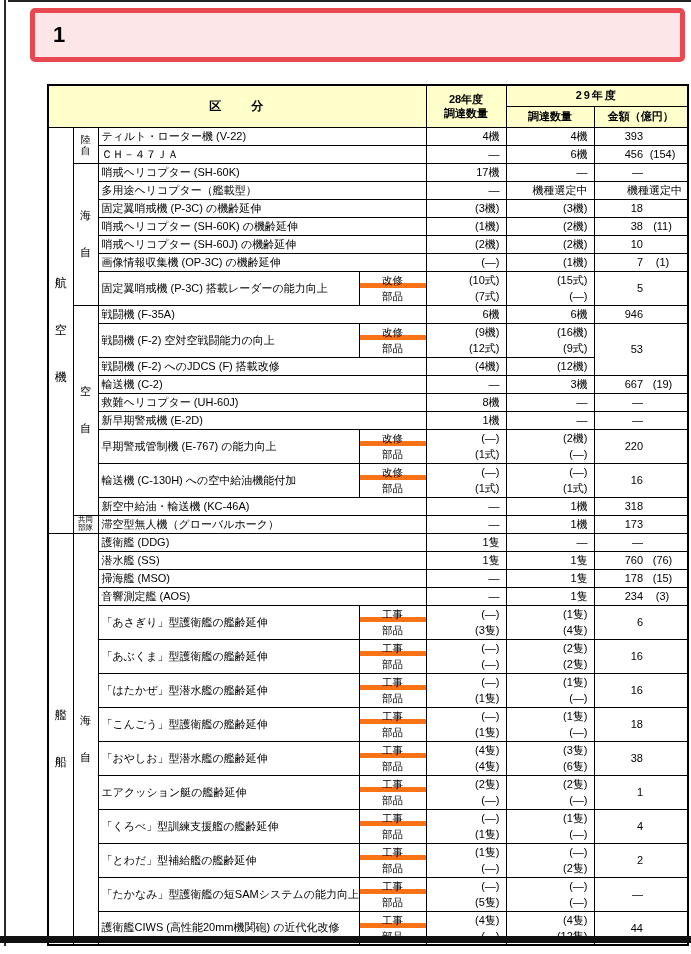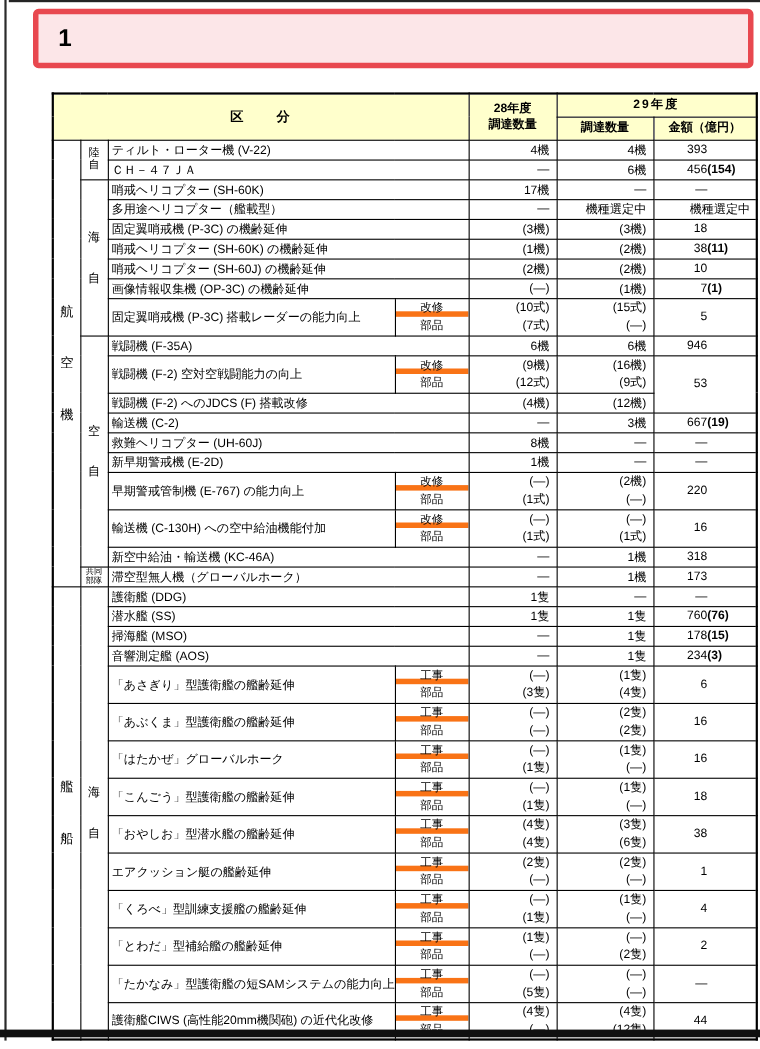--- a/index.html
+++ b/index.html
@@ -45,21 +45,21 @@
   .sub-cell .sub-top { height:16px; line-height:16px; text-align:center; border-bottom:5px solid #f97316; font-size:10.5px; }
   .sub-cell .sub-bottom { height:16px; line-height:17px; text-align:center; font-size:10.5px; }
 
   .qty-cell { text-align:right; padding-right:6px; }
   .qty-cell .qline { height:16px; line-height:16px; }
   .qty-cell .qline + .qline { line-height:17px;margin-left:20px; }
 
   .amt-cell { padding:0; }
   .amt { display:flex; align-items:center; width:100%; }
   .amt-main { flex:1 1 auto; text-align:right; }
-  .amt-paren { flex:0 0 44px; text-align:left; padding-right:5px;font-weight:bold; }
+  .amt-paren { flex:0 0 44px; text-align:center; padding-right:5px; }
   .amt-noparen .amt-paren { flex:0 0 44px; }
   .amt-text .amt-main { padding-right:5px; }
 </style>
 </head>
 <body>
 
 <div class="edge-left"></div>
 <div class="edge-top"></div>
 
 <div class="title-box">
@@ -457,21 +457,21 @@
             <div class="qline">(2隻)</div>
           </td>
           <td class="amt-cell">
             <div class="amt amt-noparen">
               <span class="amt-main">16</span>
               <span class="amt-paren"></span>
             </div>
           </td>
         </tr>
         <tr class="r-double">
-          <td class="name-cell" colspan="1">「はたかぜ」グローバルホーク</td>
+          <td class="name-cell" colspan="1">「はたかぜ」型潜水艦の艦齢延伸</td>
           <td class="sub-cell">
             <div class="sub-top">工事</div>
             <div class="sub-bottom">部品</div>
           </td>
           <td class="qty-cell">
             <div class="qline">(—)</div>
             <div class="qline">(1隻)</div>
           </td>
           <td class="qty-cell">
             <div class="qline">(1隻)</div>

